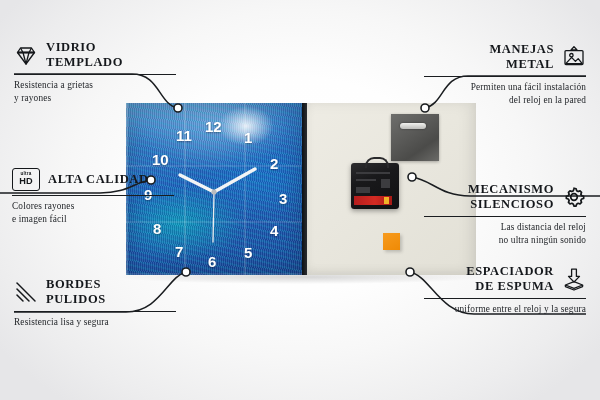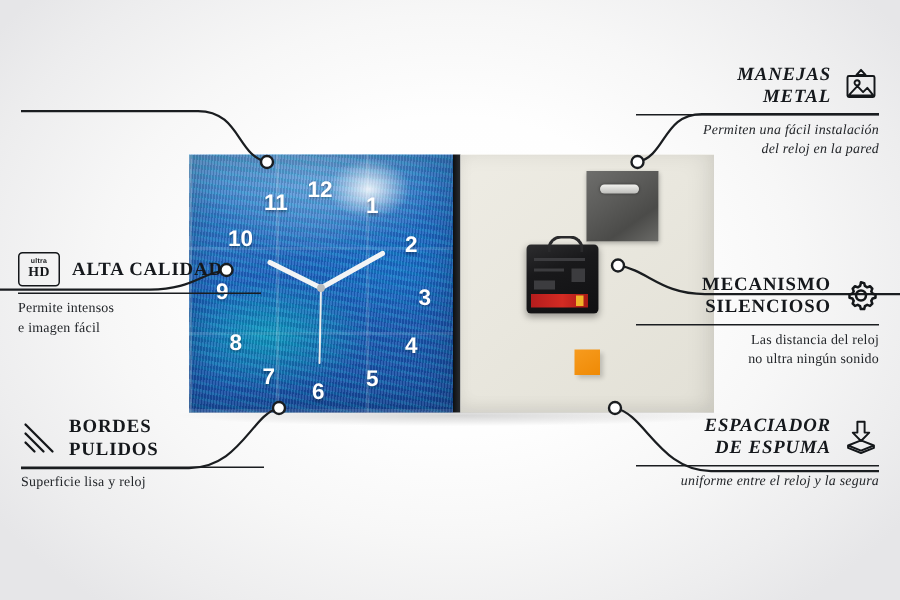--- a/index.html
+++ b/index.html
@@ -109,21 +109,21 @@
   }
   .feat.right .desc{text-align:right;}
   .ico{width:24px;height:24px;flex:0 0 24px;display:block;}
   
   .hd{
     width:26px;height:21px;border:1.6px solid #14171a;border-radius:3px;
     display:flex;flex-direction:column;align-items:center;justify-content:center;
     flex:0 0 26px;background:transparent;
   }
   .hd .u{font-family:"Liberation Sans", sans-serif;font-size:4.6px;font-weight:700;color:#14171a;line-height:1;letter-spacing:.2px;}
-  .hd .h{font-family:Liberation Serif, serif;font-size:9.2px;font-weight:700;color:#14171a;line-height:1.05;letter-spacing:.2px;}
+  .hd .h{font-family:Liberation Sans, sans-serif;font-size:9.2px;font-weight:700;color:#14171a;line-height:1.05;letter-spacing:.2px;}
 </style>
 </head>
 <body>
 
 <div class="stage">
 
   <div class="photo-shadow"></div>
 
   <div class="photo">
 
@@ -190,59 +190,79 @@
       <circle cx="425" cy="108" r="4" fill="#fff" stroke="#1a1d20" stroke-width="1.6"></circle>
 
       <path d="M600,196 L470,196 C440,196 432,180 412,177"></path>
       <circle cx="412" cy="177" r="4" fill="#fff" stroke="#1a1d20" stroke-width="1.6"></circle>
 
       <path d="M586,314 L474,314 C440,314 430,276 410,272"></path>
       <circle cx="410" cy="272" r="4" fill="#fff" stroke="#1a1d20" stroke-width="1.6"></circle>
     </g>
   </svg>
 
+  <div class="feat left" style="left:14px;top:40px;">
+    <div class="head">
+      <svg class="ico" viewBox="0 0 24 24">
+        <g fill="none" stroke="#14171a" stroke-width="1.3" stroke-linejoin="round">
+          <path d="M3.5 9.5h17L12 21 3.5 9.5z"></path>
+          <path d="M6.5 5h11l3 4.5h-17L6.5 5z"></path>
+          <path d="M3.5 9.5h17M9 9.5L12 21l3-11.5M6.5 5l2.5 4.5M17.5 5L15 9.5"></path>
+        </g>
+      </svg>
+      <div>
+        <div class="ttl">VIDRIO</div>
+        <div class="ttl">TEMPLADO</div>
+      </div>
+    </div>
+    <div class="rule"></div>
+    <div class="desc">
+      <div>Resistencia a grietas</div>
+      <div>y rayones</div>
+    </div>
+  </div>
 
   <div class="feat left" style="left:12px;top:168px;">
     <div class="head">
       <div class="hd">
         <span class="u">ultra</span>
         <span class="h">HD</span>
       </div>
       <div>
         <div class="ttl">ALTA CALIDAD</div>
       </div>
     </div>
     <div class="rule"></div>
     <div class="desc">
-      <div>Permite intensos</div>
+      <div>Colores rayones</div>
       <div>e imagen fácil</div>
     </div>
   </div>
 
   <div class="feat left" style="left:14px;top:277px;">
     <div class="head">
       <svg class="ico" viewBox="0 0 24 24">
         <g stroke="#14171a" stroke-width="1.5" stroke-linecap="round">
           <line x1="3" y1="3" x2="21" y2="21"></line>
           <line x1="3" y1="9" x2="15" y2="21"></line>
           <line x1="3" y1="15" x2="9" y2="21"></line>
         </g>
       </svg>
       <div>
         <div class="ttl">BORDES</div>
         <div class="ttl">PULIDOS</div>
       </div>
     </div>
     <div class="rule"></div>
     <div class="desc">
-      <div>Superficie lisa y reloj</div>
-    </div>
-  </div>
-
-  <div class="feat right" style="left:386px;top:42px;font-style:italic;">
+      <div>Resistencia lisa y segura</div>
+    </div>
+  </div>
+
+  <div class="feat right" style="left:386px;top:42px;">
     <div class="head">
       <div>
         <div class="ttl">MANEJAS</div>
         <div class="ttl">METAL</div>
       </div>
       <svg class="ico" viewBox="0 0 24 24">
         <g fill="none" stroke="#14171a" stroke-width="1.3" stroke-linejoin="round">
           <path d="M12 1.6 L9 5 h6 z"></path>
           <rect x="3" y="5.6" width="18" height="14" rx="1"></rect>
           <circle cx="9.4" cy="10.2" r="1.7"></circle>
@@ -270,21 +290,21 @@
         </g>
       </svg>
     </div>
     <div class="rule"></div>
     <div class="desc">
       <div>Las distancia del reloj</div>
       <div>no ultra ningún sonido</div>
     </div>
   </div>
 
-  <div class="feat right" style="left:386px;top:276px;font-style:italic;">
+  <div class="feat right" style="left:386px;top:264px;">
     <div class="head">
       <div>
         <div class="ttl">ESPACIADOR</div>
         <div class="ttl">DE ESPUMA</div>
       </div>
       <svg class="ico" viewBox="0 0 24 24">
         <g fill="none" stroke="#14171a" stroke-width="1.3" stroke-linejoin="round">
           <path d="M9.6 2.2 h4.8 v7.2 h3.1 L12 15 6.5 9.4 h3.1 z"></path>
           <path d="M12 14.6 L20.6 18 L12 21.4 L3.4 18 z"></path>
           <path d="M3.4 18 v1.6 L12 23 l8.6-3.4 V18"></path>

